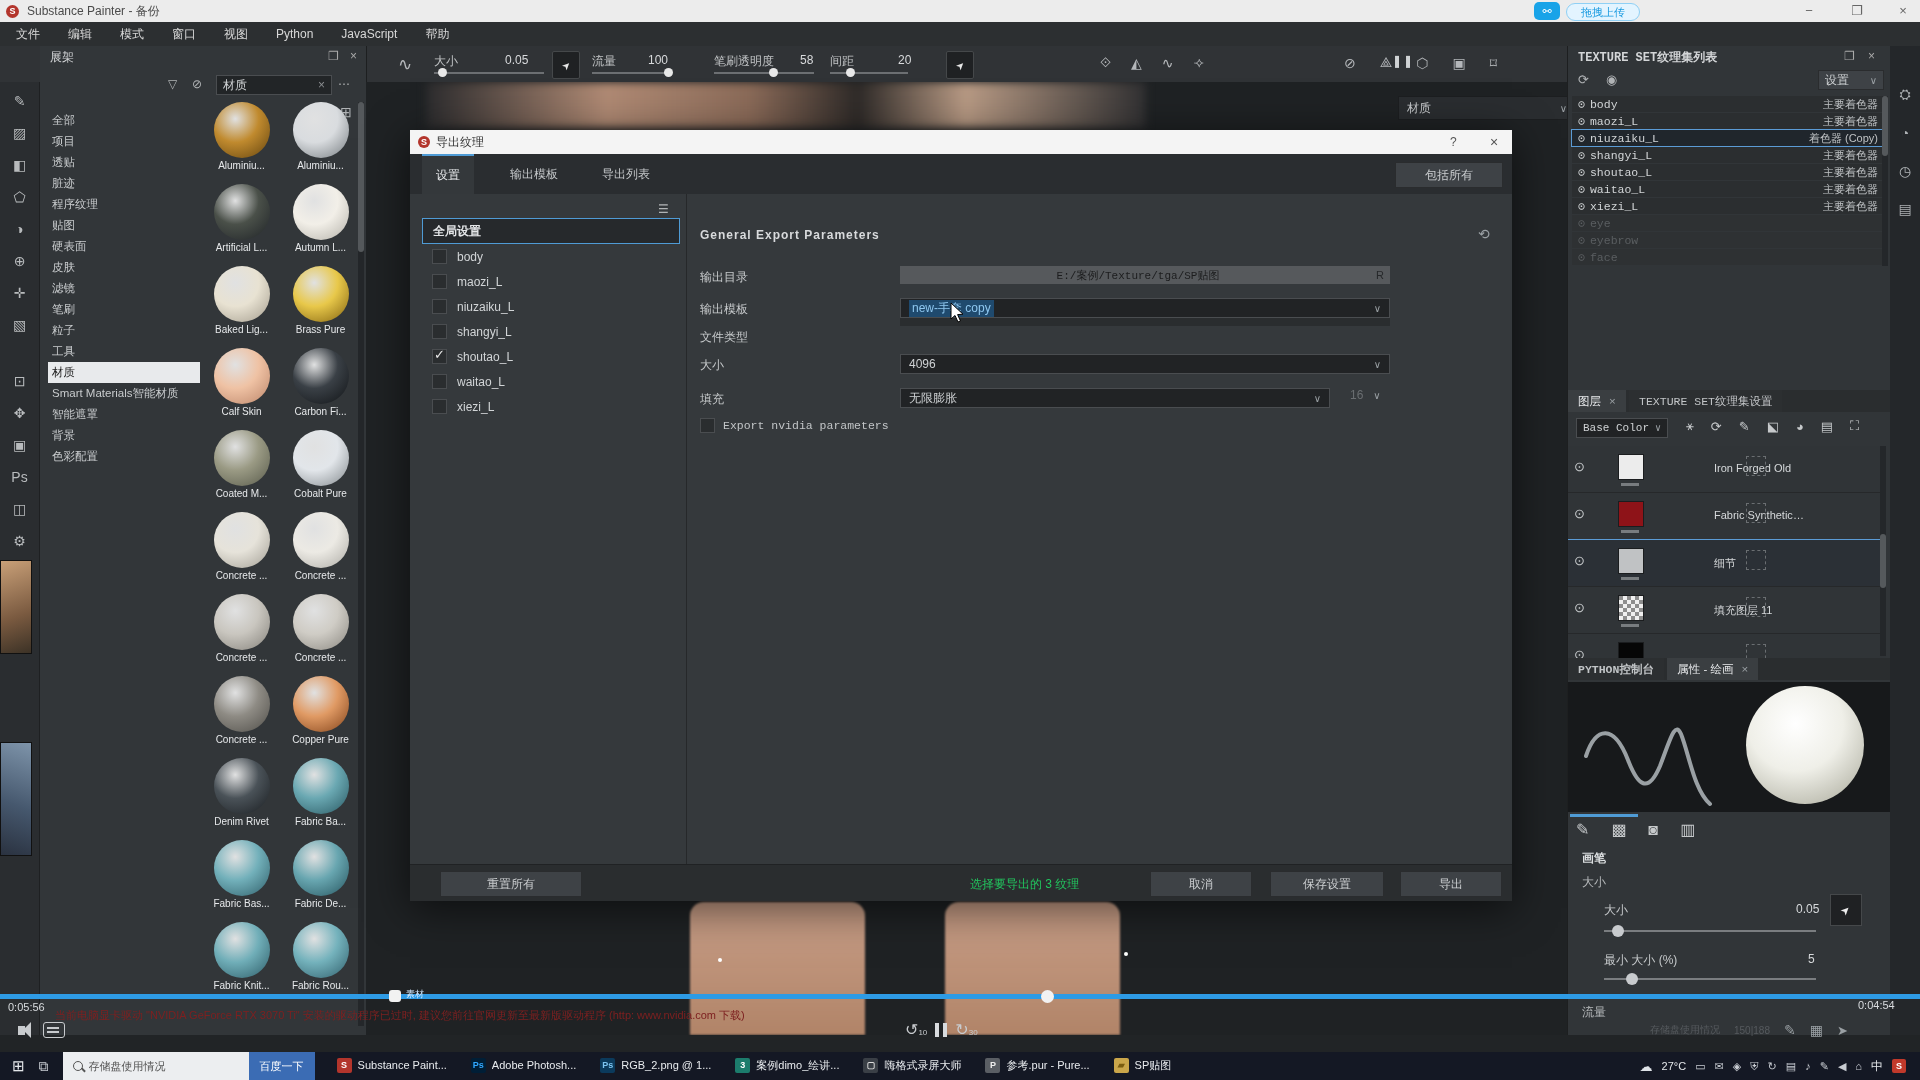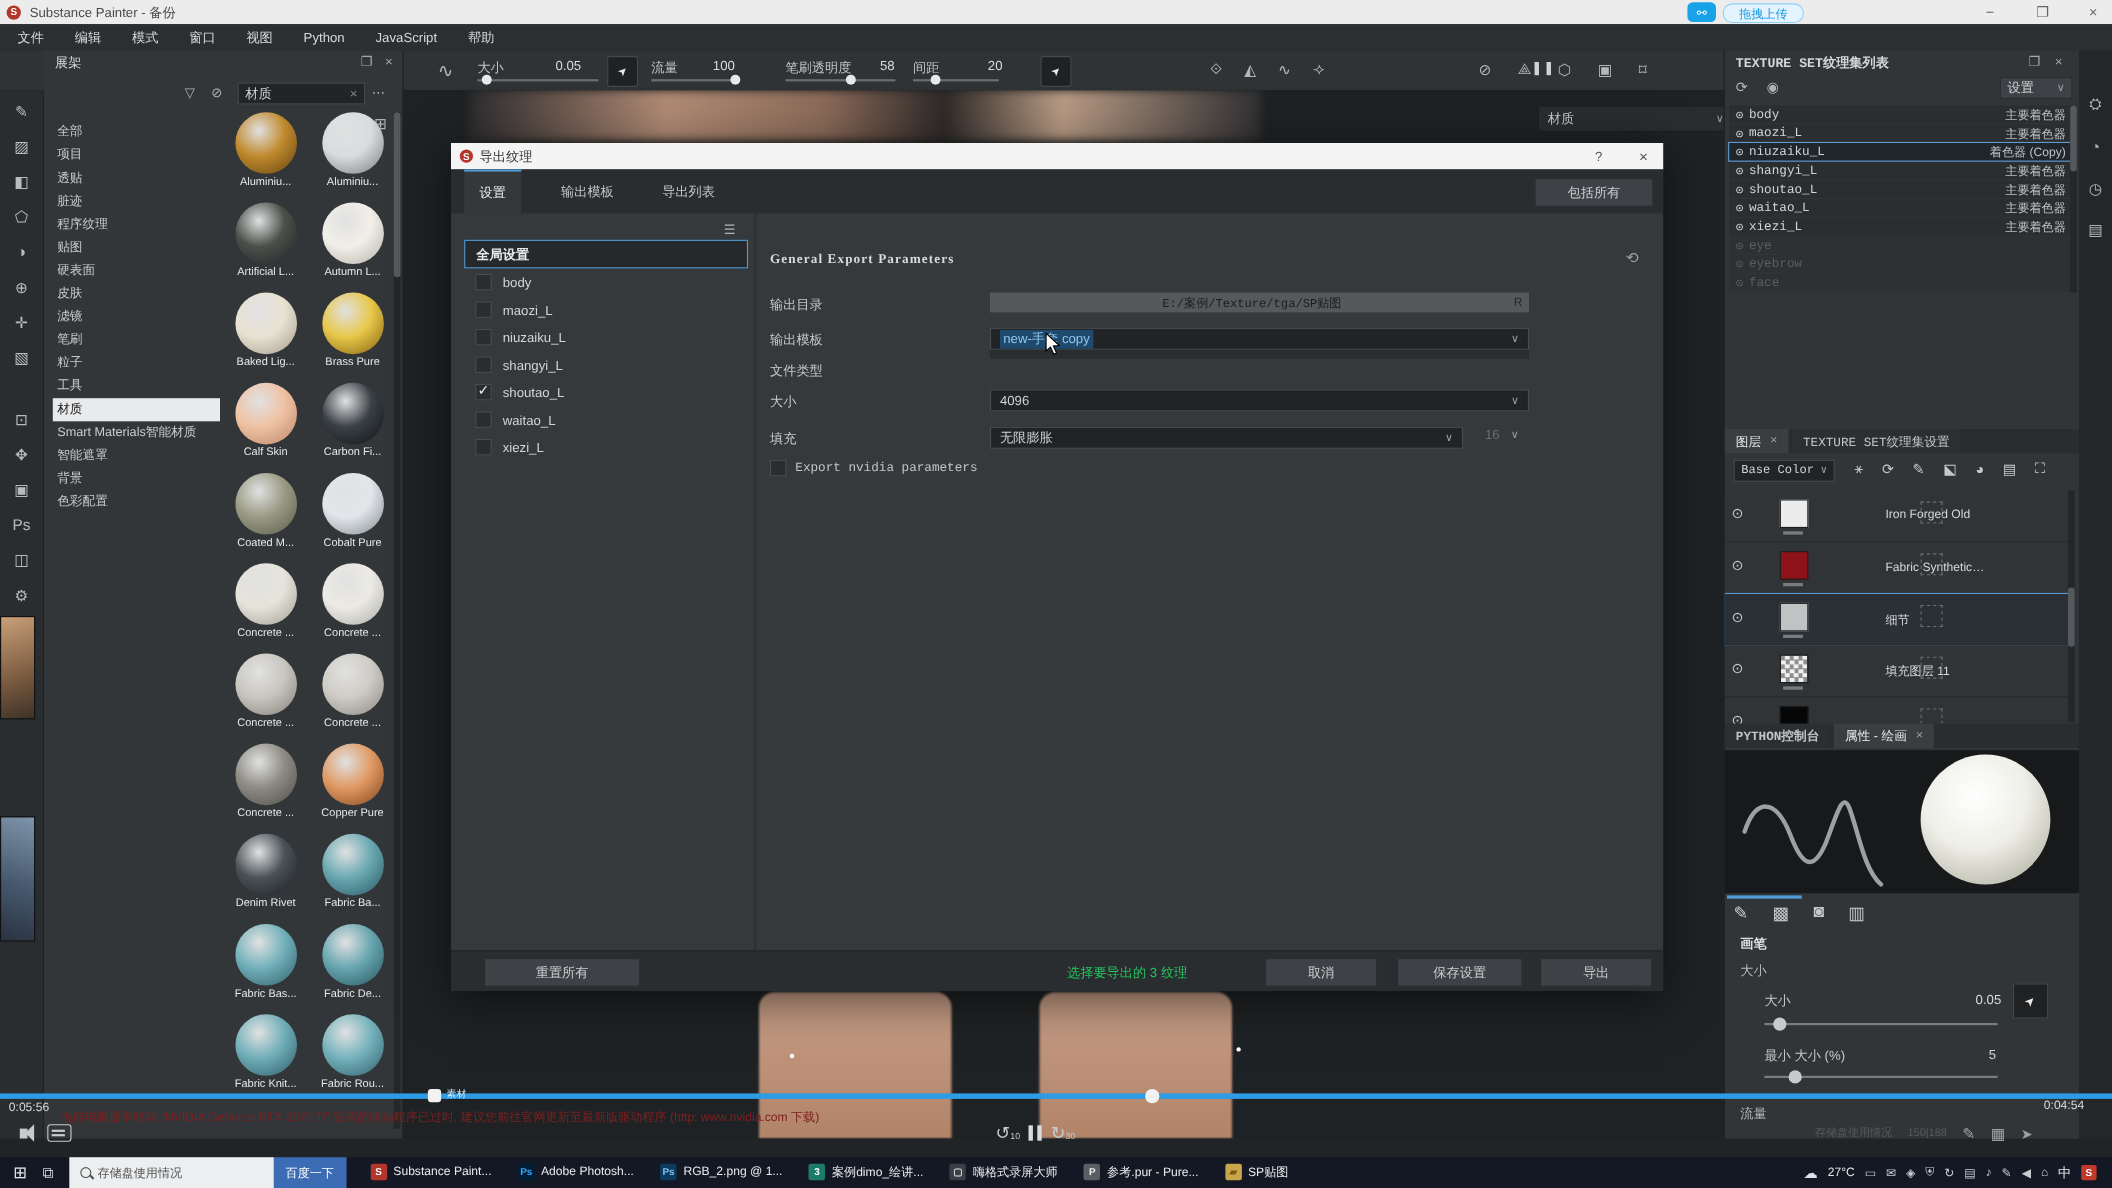--- a/index.html
+++ b/index.html
@@ -410,21 +410,21 @@
 
         </div>
         <div class="xrow">
           <span class="cb"></span>
           <span>xiezi_L</span>
 
         </div>
     </div>
     <div class="a" style="left:276px;top:64px;width:1px;height:670px;background:#26282a"></div>
 
-    <div class="a" style="left:290px;top:98px;font-family:Liberation Serif, serif;font-weight:bold;color:#d8dadc;letter-spacing:1px">General Export Parameters</div>
+    <div class="a" style="left:290px;top:98px;font-family:Liberation Sans, sans-serif;font-weight:bold;color:#d8dadc;letter-spacing:1px">General Export Parameters</div>
     <span class="a" style="left:1068px;top:96px;color:#9aa0a4;font-size:14px">⟲</span>
 
     <span class="fieldlbl" style="top:139px">输出目录</span>
     <div class="a" style="left:490px;top:136px;width:490px;height:18px;background:#56595c;display:flex;align-items:center">
       <span style="flex:1;text-align:center;color:#1c1d1e;font-size:11px;font-family:'Liberation Mono',monospace">E:/案例/Texture/tga/SP贴图</span>
       <span style="color:#26282a;margin-right:6px;font-size:11px">R</span>
     </div>
 
     <span class="fieldlbl" style="top:171px">输出模板</span>
     <div class="combo" style="top:168px">

